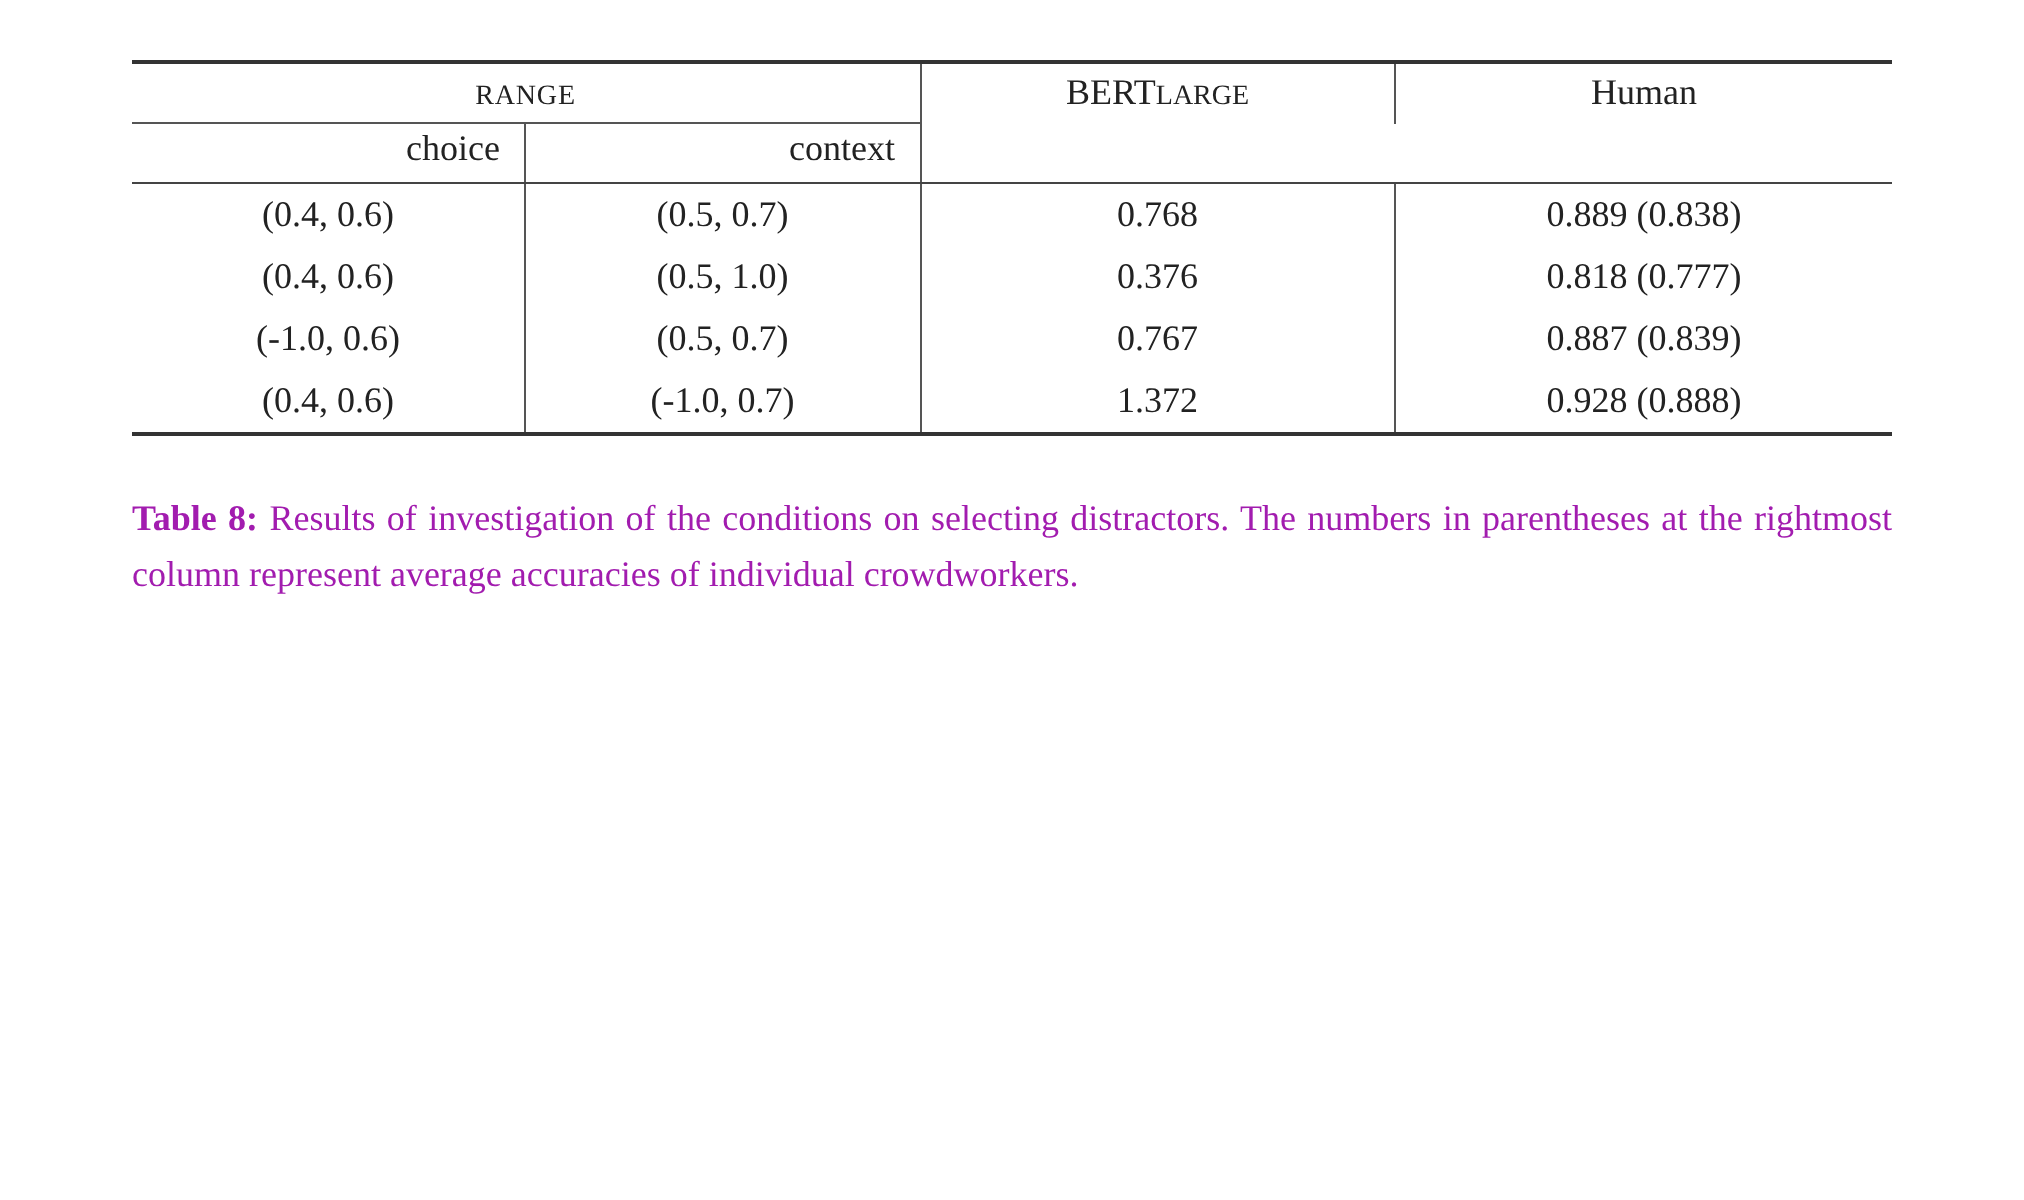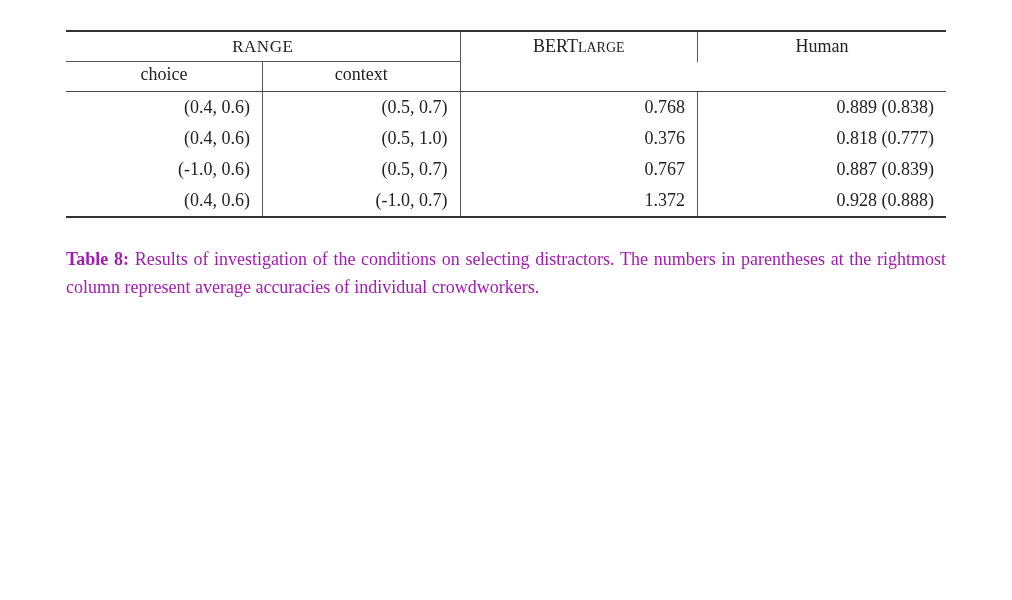--- a/index.html
+++ b/index.html
@@ -47,41 +47,41 @@
       padding: 4px 12px;
     }
 
     .range-header {
       border-bottom: 1px solid #555;
       border-right: 1px solid #555;
     }
 
     .range-title {
       font-variant: small-caps;
-      font-size: 17px;
+      font-size: 14px;
       letter-spacing: 0.03em;
     }
 
     .subheader-row th {
       font-weight: normal;
-      text-align: center;
+      text-align: right;
       padding: 2px 12px 6px 12px;
       border-bottom: 1.5px solid #444;
     }
 
     .subheader-row .col-choice {
       border-right: 1px solid #555;
     }
 
     .subheader-row .col-context {
       border-right: 1px solid #555;
     }
 
     .data-row td {
-      text-align: right;
+      text-align: center;
       padding: 5px 12px;
       border-bottom: none;
     }
 
     .data-row .col-choice {
       border-right: 1px solid #555;
     }
 
     .data-row .col-context {
       border-right: 1px solid #555;

